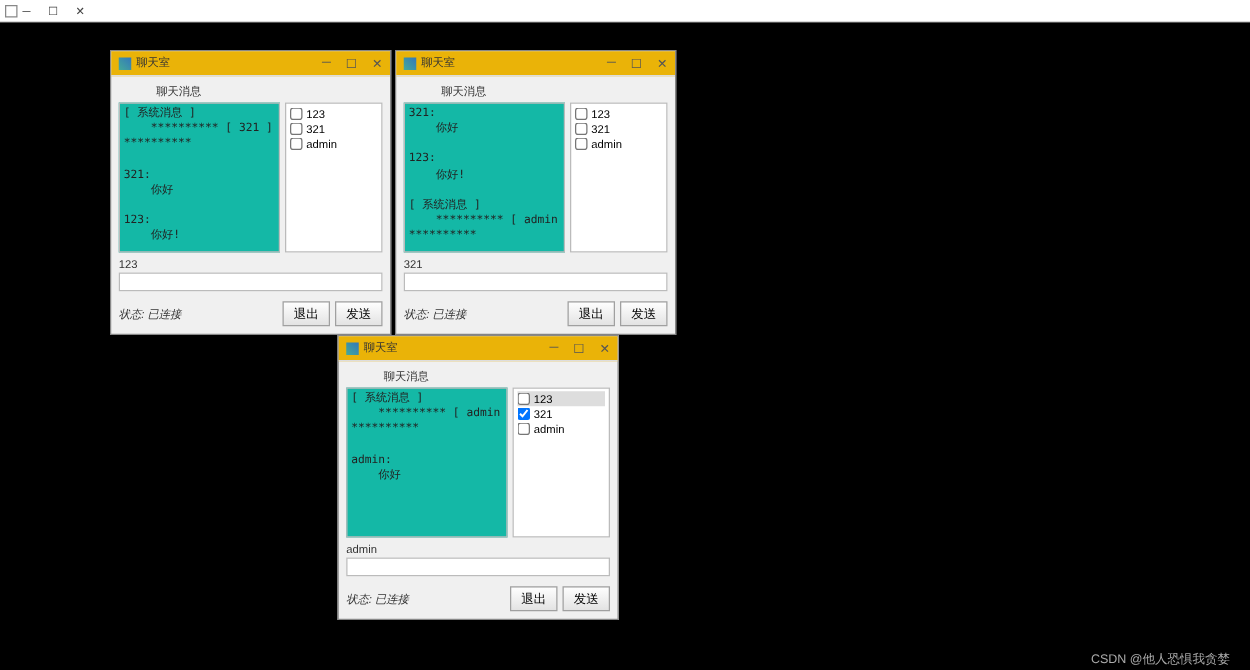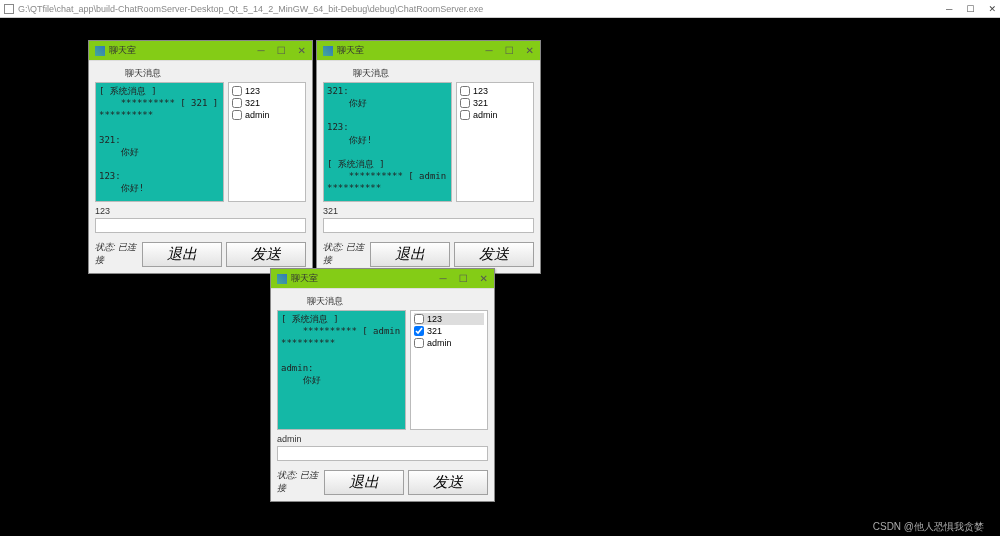--- a/index.html
+++ b/index.html
@@ -25,21 +25,21 @@
     .outer-winctrls span { cursor: default; }
     .workspace { width: 100%; height: calc(100% - 18px); position: relative; background: #000; }
     .chat-window {
       position: absolute;
       background: #f0f0f0;
       border: 1px solid #888;
       box-shadow: 1px 1px 2px rgba(0,0,0,.2);
     }
     .win-titlebar {
       height: 20px;
-      background: #84cc16;
+      background: #eab308;
       display: flex; align-items: center;
       padding: 0 6px;
       border-bottom: 1px solid #ddd;
     }
     .win-icon {
       width: 10px; height: 10px;
       background: linear-gradient(45deg,#4a9,#37b);
       margin-right: 4px;
     }
     .win-title { flex: 1; font-size: 9px; color: #333; }
@@ -87,39 +87,37 @@
       padding: 0 3px;
       font-size: 9px;
     }
     .bottom-row {
       display: flex; align-items: center;
       margin-top: 8px;
       gap: 4px;
     }
     .status { flex: 1; font-size: 9px; color: #333; font-style: italic; }
     .btn {
-      padding: 2px 24px;
-      font-size: 15px;
+      padding: 2px 8px;
+      font-size: 10px;
       border: 1px solid #a0a0a0;
       background: linear-gradient(#fefefe,#e3e3e3);
       cursor: pointer;
       min-width: 38px;
-      font-style: italic;
     }
     .watermark {
       position: absolute; bottom: 2px; right: 16px;
       color: #aaa; font-size: 10px;
     }
   </style>
 </head>
 <body>
 
 <div class="outer-titlebar">
   <span class="icon"></span>
-  <span class="title">G:\QTfile\chat_app\build-ChatRoomServer-Desktop_Qt_5_14_2_MinGW_64_bit-Debug\debug\ChatRoomServer.exe</span>
   <span class="outer-winctrls">
     <span>─</span>
     <span>☐</span>
     <span>✕</span>
   </span>
 </div>
 
 <div class="workspace">
 
   <div class="chat-window" style="left:88px; top:22px; width:225px;">

